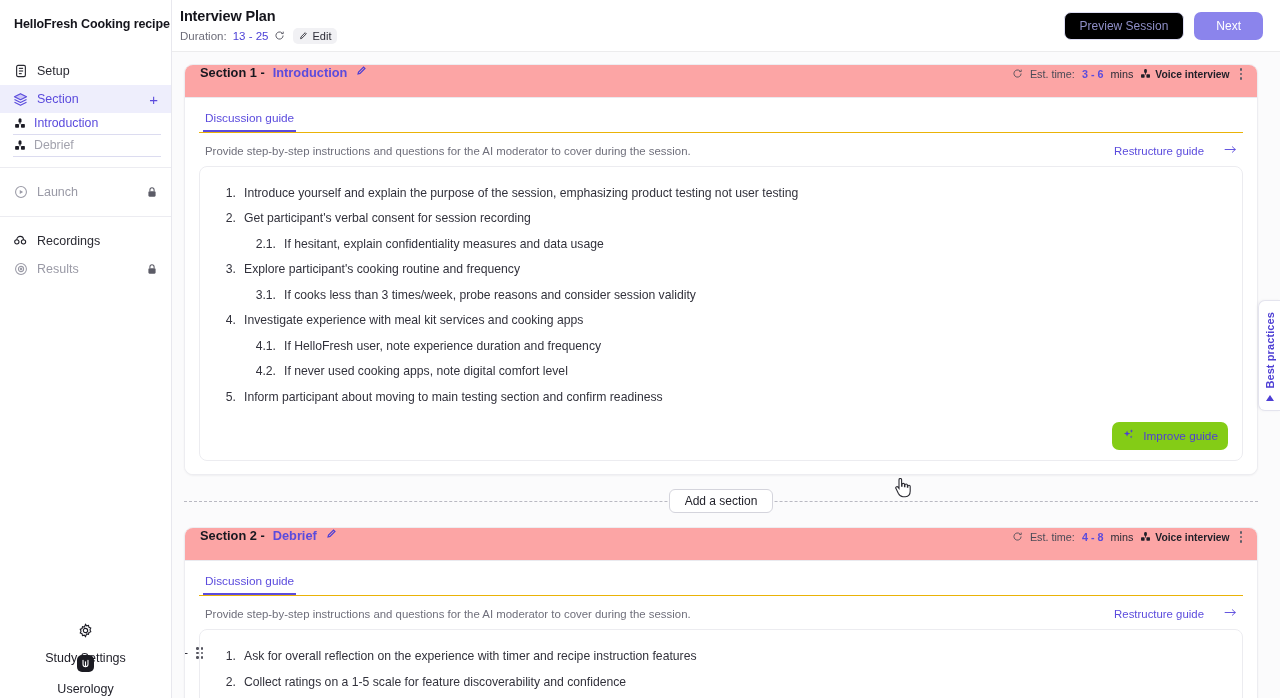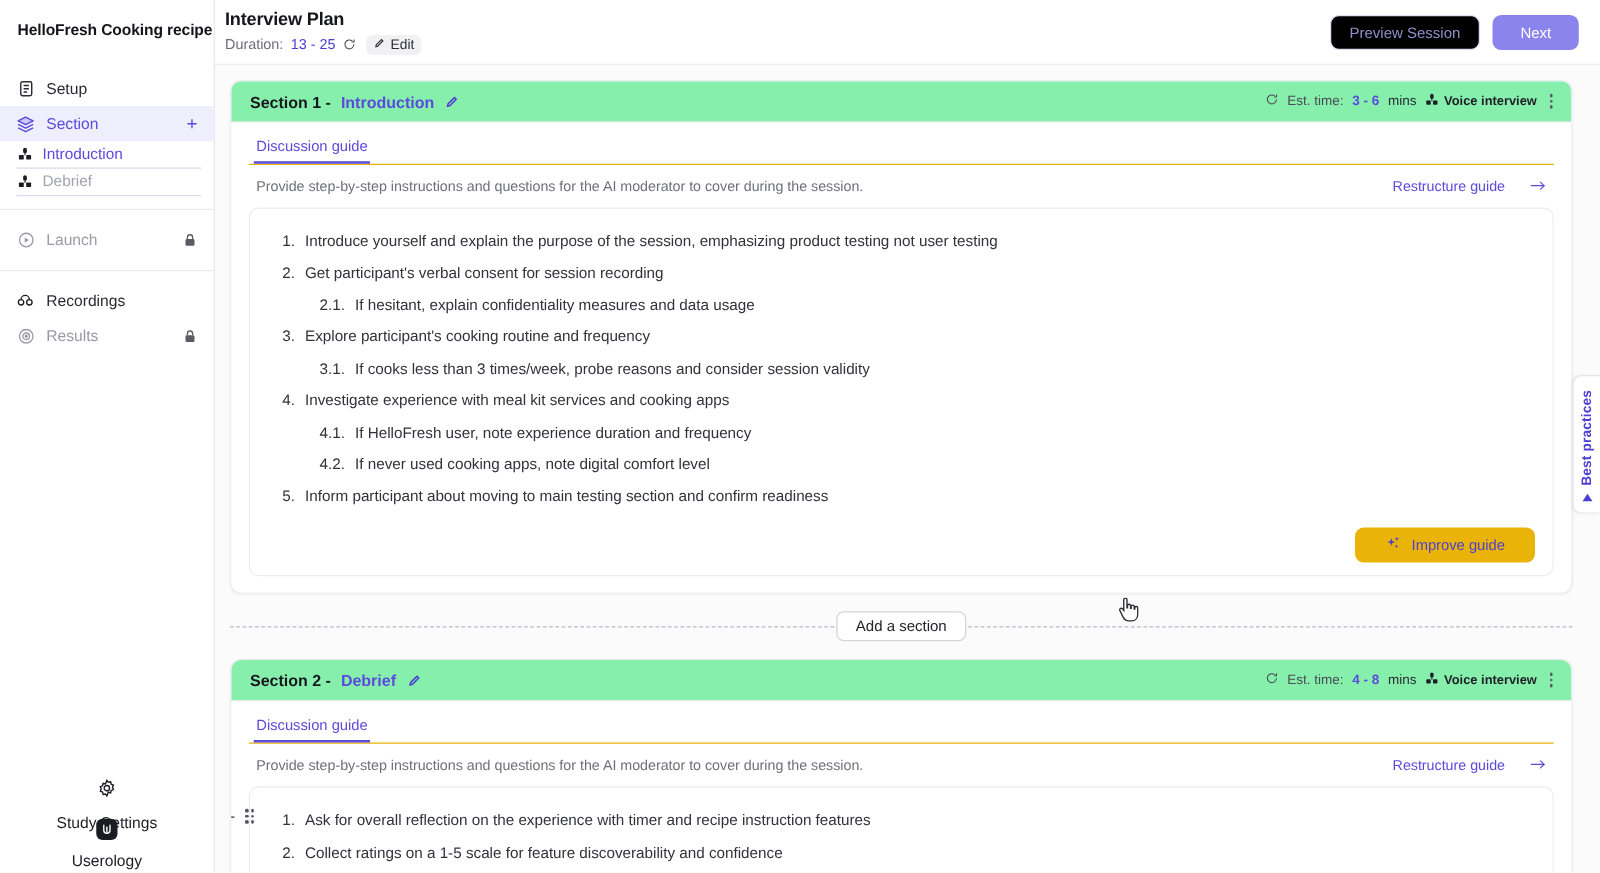--- a/index.html
+++ b/index.html
@@ -101,23 +101,23 @@
 
   .card {
     background: #ffffff;
     border-radius: 9px;
     border: 1px solid #ededf1;
     box-shadow: 0 1px 2px rgba(20,20,40,.05);
     overflow: hidden;
     margin: 0 0 0 0;
   }
   .card-head {
-    background: #86efac;
+    background: #fca5a5;
     height: 33px;
-    display: flex; align-items: center;
+    display: flex; align-items: flex-start;
     padding: 0 12px 0 15px;
     border-bottom: 1px solid #eaeaef;
   }
   .sec-label { font-size: 12.8px; font-weight: bold; color: #17171f; }
   .sec-name { font-size: 12.8px; font-weight: bold; color: #5b4bdd; margin-left: 8px; }
   .pencil { margin-left: 9px; display:inline-flex; cursor:pointer; }
   .card-head-right { margin-left:auto; display:flex; align-items:center; gap: 7px; }
   .est-label { font-size: 10.8px; color: #4b4b57; }
   .est-value { font-size: 10.8px; color: #5b4bdd; font-weight: bold; }
   .est-unit { font-size: 10.8px; color: #2b2b35; }
@@ -151,22 +151,22 @@
   .g-item.sub { padding-left: 36px; }
   .g-item.sub .num { width: 26px; flex:0 0 26px; }
   .row-tools { position:absolute; left:-34px; top:2px; display:flex; align-items:center; gap:8px; }
   .plus-tool { font-size: 14px; color:#32323c; cursor:pointer; line-height:1; }
   .drag-tool { display:grid; grid-template-columns: 2.5px 2.5px; gap:2px; cursor:grab; }
   .drag-tool i { width:2.5px;height:2.5px;background:#55555f;border-radius:50%;display:block;}
 
   .improve-row { display:flex; justify-content:flex-end; margin-top: 12px; }
   .improve-btn {
     display:flex; align-items:center; gap:8px;
-    background:#eab308; color:#4e3fd4; border:none; border-radius:7px;
-    height: 28px; padding: 0 24px; font-size: 11.8px; cursor:pointer;
+    background:#84cc16; color:#4e3fd4; border:none; border-radius:7px;
+    height: 28px; padding: 0 10px; font-size: 11.8px; cursor:pointer;
     font-family:inherit;
   }
 
   .add-divider {
     position: relative; height: 52px; display:flex; align-items:center; justify-content:center;
   }
   .add-divider:before {
     content:""; position:absolute; left:0; right:0; top:50%;
     border-top: 1px dashed #b9b9c2;
   }

